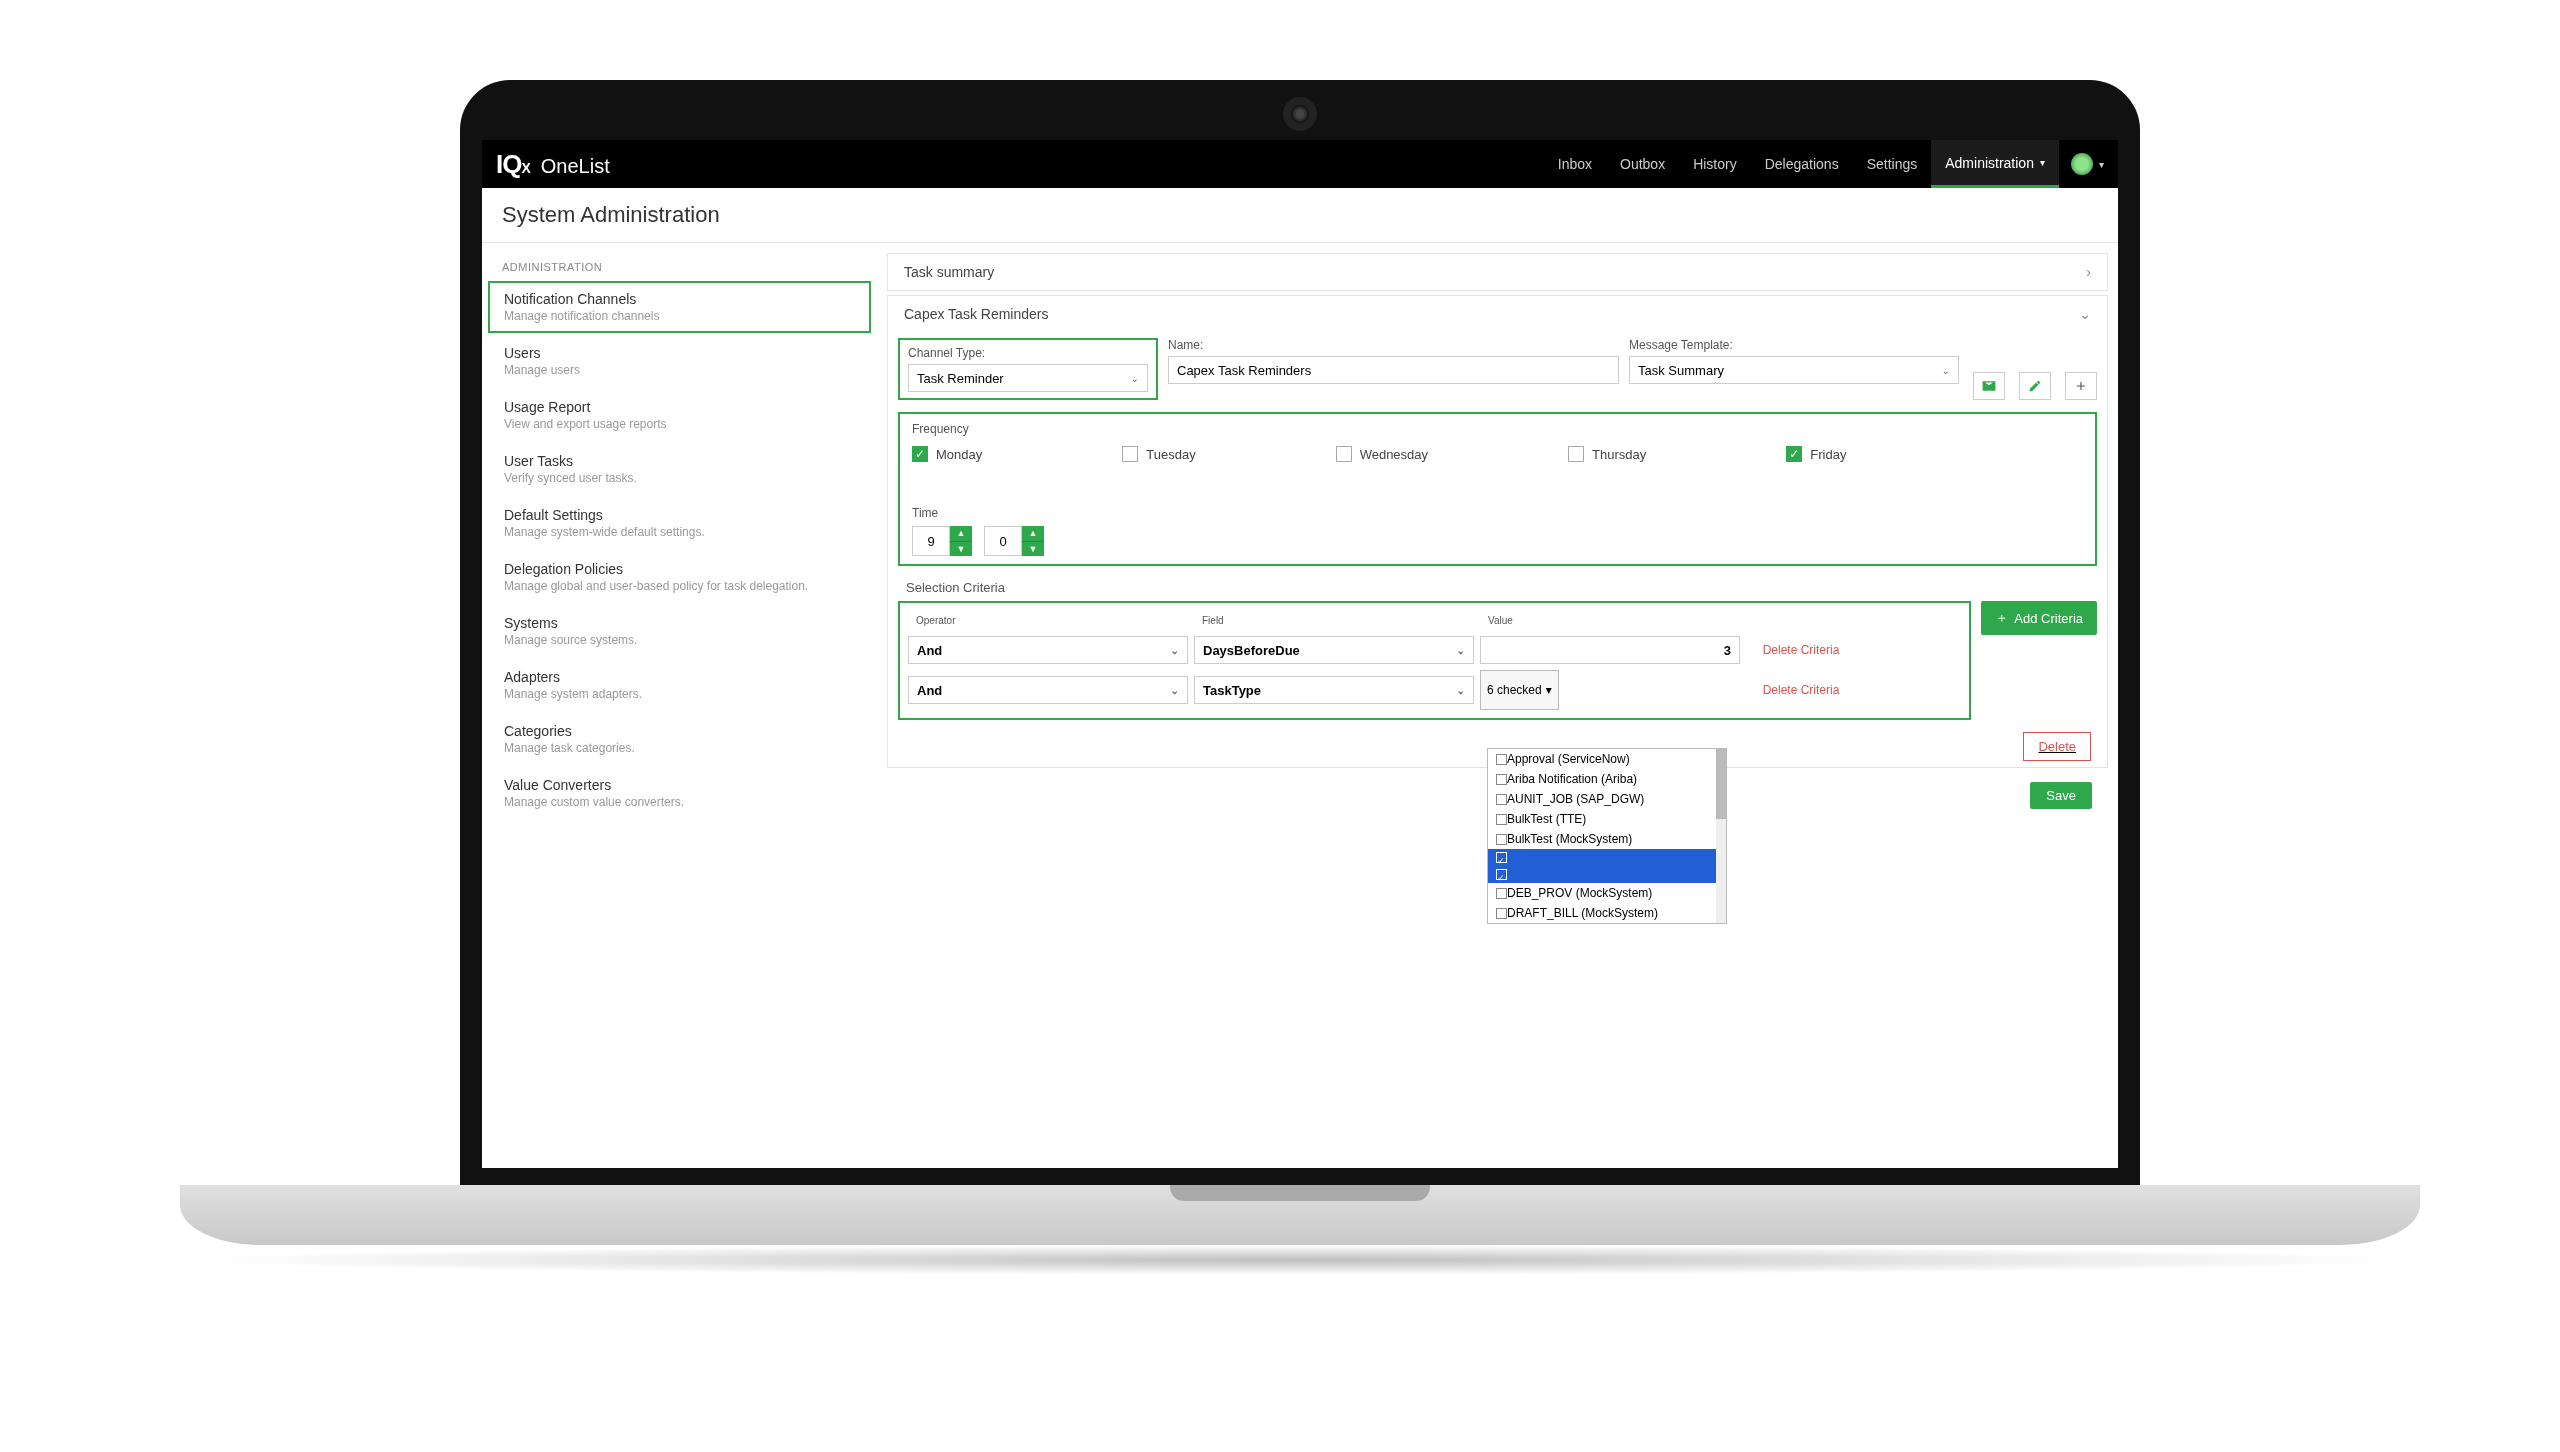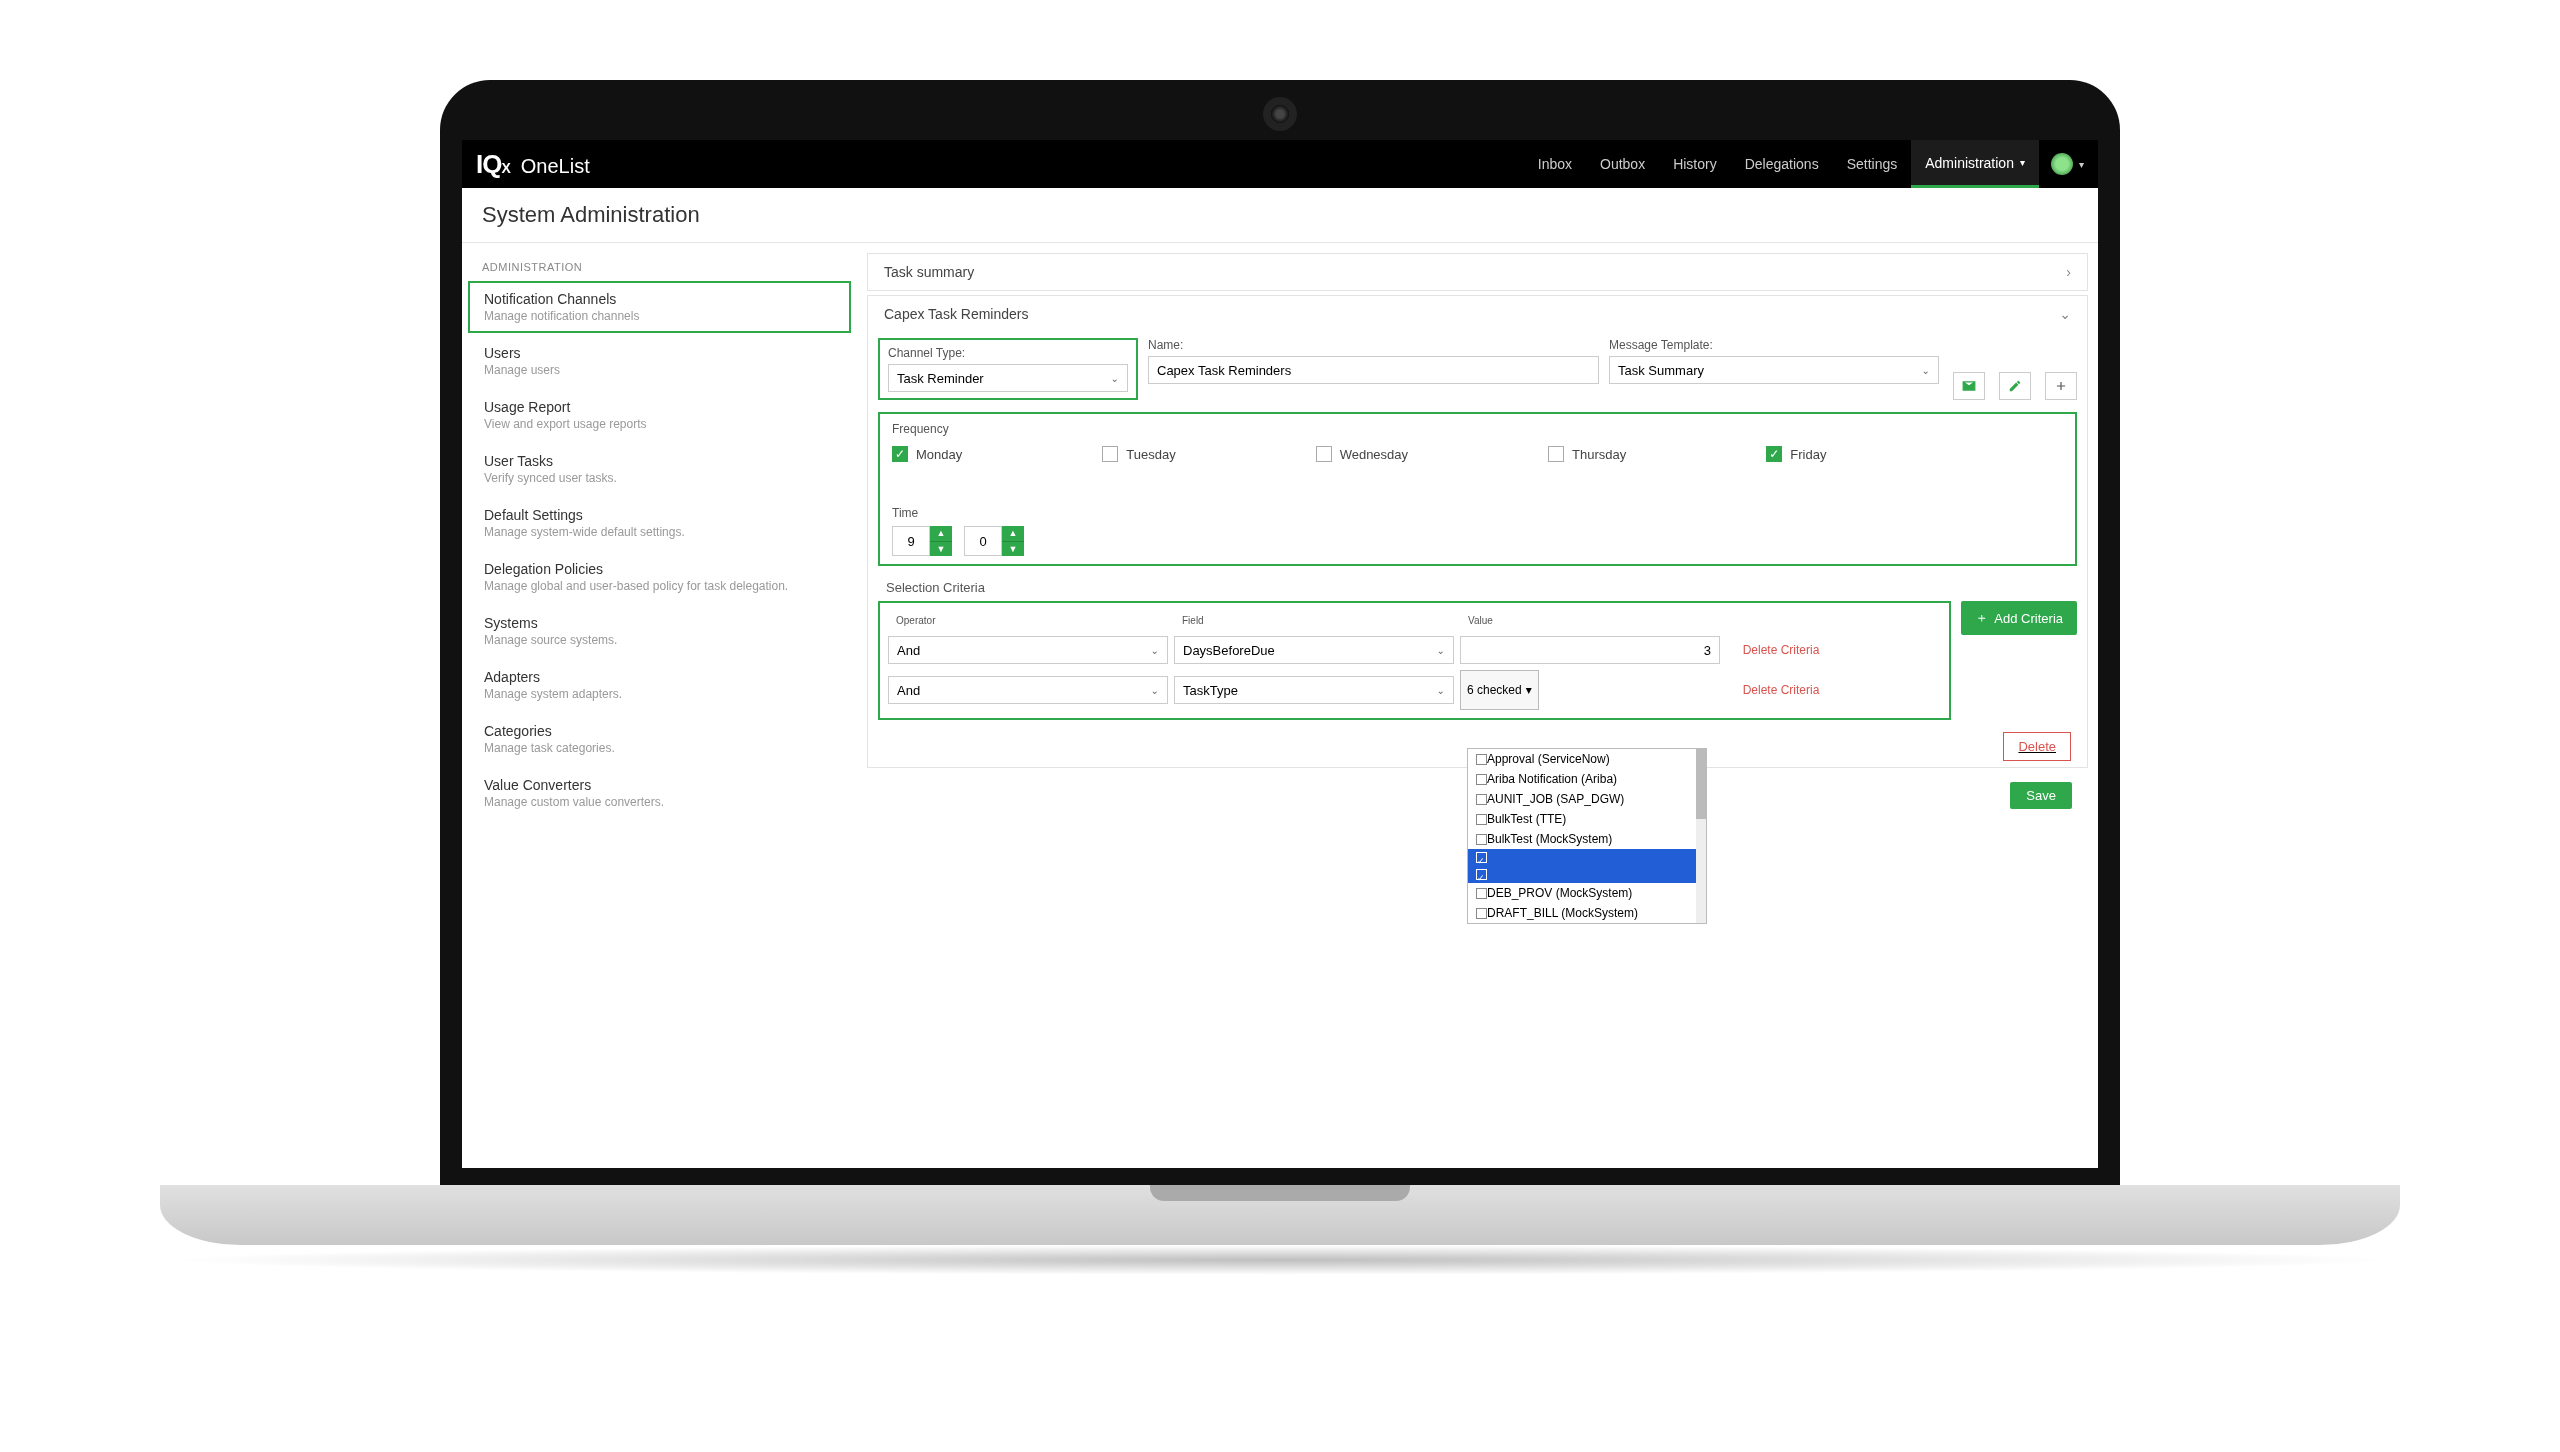--- a/index.html
+++ b/index.html
@@ -1,21 +1,21 @@
 <!DOCTYPE html>
 <html><head>
 <meta charset="utf-8">
 <style>
 * { box-sizing: border-box; margin: 0; padding: 0; }
 body { font-family: Arial, sans-serif; background: #fff; width: 2560px; height: 1452px; position: relative; }
 
 
 .laptop-outer {
   position: absolute;
-  left: 420px; top: 80px;
+  left: 440px; top: 80px;
   width: 1720px; height: 1260px;
 }
 .laptop-bezel {
   position: absolute;
   left: 20px; top: 0;
   width: 1680px; height: 1110px;
   background: #111;
   border-radius: 50px 50px 0 0;
   padding: 60px 22px 22px 22px;
 }
@@ -212,20 +212,21 @@
   grid-template-columns: 280px 280px 260px 110px;
   gap: 6px;
   align-items: center;
 }
 .col-head { font-size: 10px; color: #555; padding: 4px 8px; }
 .del-link { color: #d9534f; font-size: 12px; text-align: center; cursor: pointer; }
 .sel {
   height: 28px; border: 1px solid #ccc; background: #fff;
   font-size: 13px; padding: 0 8px; display: flex; align-items: center;
   cursor: pointer;
+  font-weight: bold;
 }
 .sel-caret { margin-left: auto; font-size: 10px; color: #666; }
 .val-input { text-align: right; }
 .multi-sel {
   border: 1px solid #bbb; padding: 12px 6px;
   font-size: 12px; display: inline-flex; align-items: center;
   cursor: pointer; background: #f7f7f7;
 }
 .add-crit-btn {
   background: #2ea84a; color: #fff;

